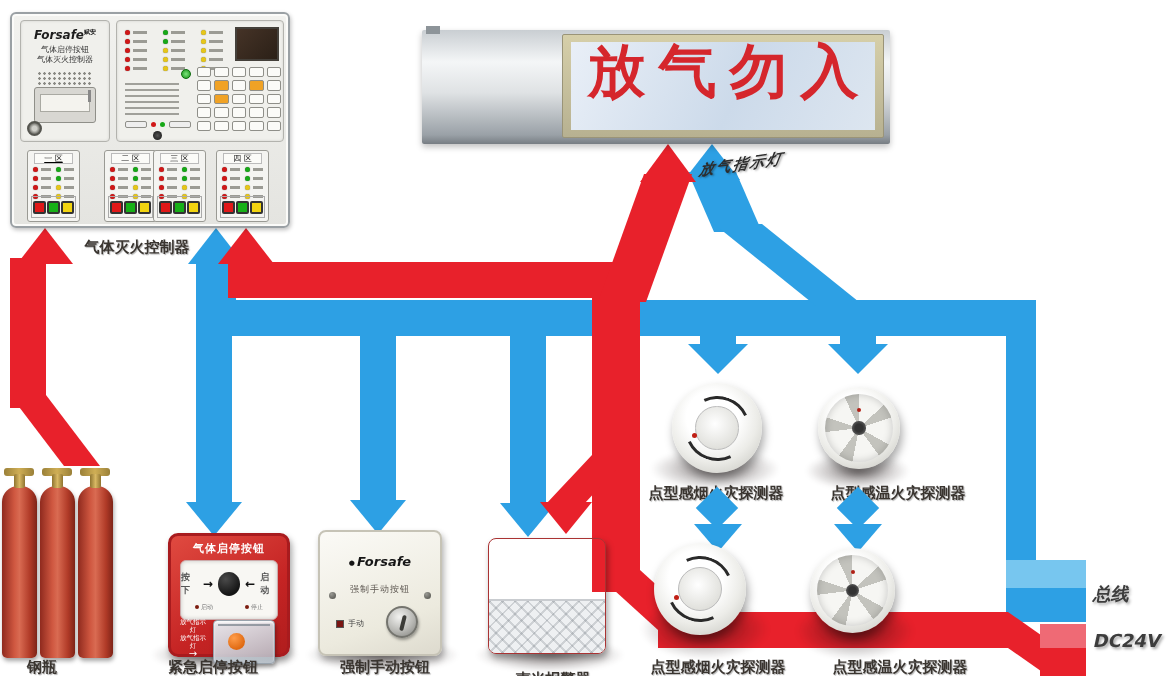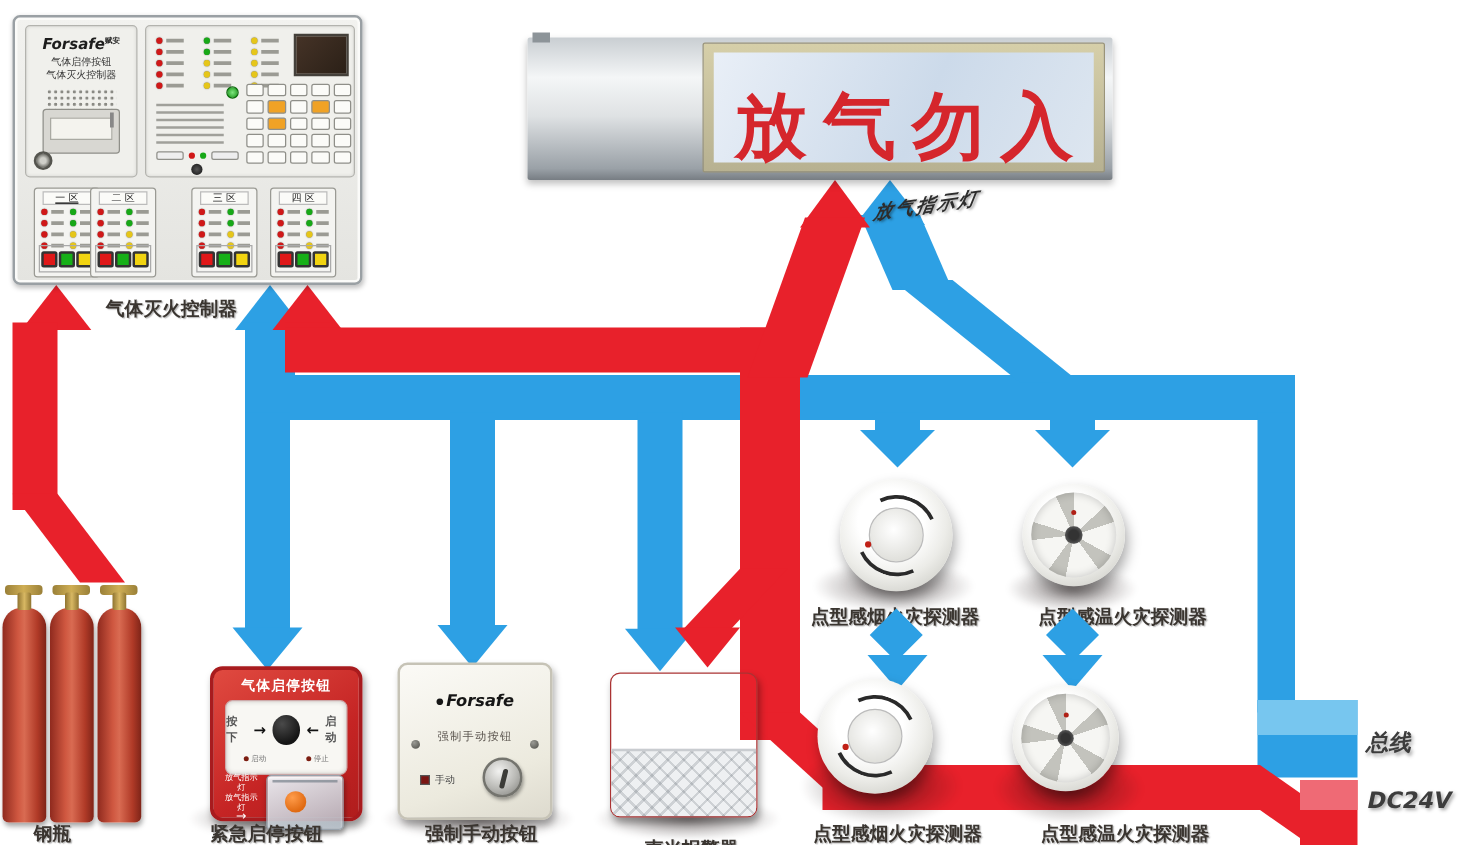--- a/index.html
+++ b/index.html
@@ -76,21 +76,21 @@
   .zb-r{background:#e01818;} .zb-g{background:#17b017;} .zb-y{background:#f2d410;}
 
   
   .sign{position:absolute;z-index:3;left:422px;top:30px;width:468px;height:114px;
       background:linear-gradient(180deg,#c9ced2,#f4f6f7 28%,#dfe2e4 55%,#9aa1a7 92%,#777d83);
       border-radius:2px;box-shadow:0 3px 6px rgba(0,0,0,.25);}
   .sign .frame{position:absolute;left:140px;top:4px;width:322px;height:104px;
       background:linear-gradient(180deg,#d6cfa9,#b7b191);border:1px solid #9a9478;border-radius:2px;}
   .sign .lit{position:absolute;left:8px;top:7px;right:8px;bottom:7px;
       background:linear-gradient(115deg,#e9eff7,#ccdaea 55%,#dde6f0);
-      display:flex;align-items:flex-end;justify-content:center;}
+      display:flex;align-items:flex-start;justify-content:center;}
   .sign .txt{font-weight:900;font-size:58px;letter-spacing:13px;color:var(--sign-red);
       text-indent:13px;line-height:1;}
   .sign .bracket{position:absolute;left:4px;top:-4px;width:14px;height:8px;background:#8d9499;}
 
   
   .cyls{position:absolute;z-index:3;left:0;top:468px;width:122px;height:196px;}
   .cyl{position:absolute;width:35px;height:172px;top:18px;border-radius:16px 16px 5px 5px;
       background:linear-gradient(90deg,#8f2a1e,#cf5740 35%,#d96b52 50%,#b03a27 80%,#7e2418);
       box-shadow:1px 3px 4px rgba(0,0,0,.35);}
   .cyl:after{content:"";position:absolute;left:12px;top:-12px;width:11px;height:14px;
@@ -401,21 +401,21 @@
               <b></b>
             </span>
           </div>
       </div>
       <div class="zbtns">
           <em class="zb-r"></em>
           <em class="zb-g"></em>
           <em class="zb-y"></em>
         </div>
     </div>
-    <div class="zone" style="left:60px;">
+    <div class="zone" style="left:92px;">
       <div class="zt">二 区</div>
       <div class="zleds">
         <div class="ledcol" style="position:static;">
             <span class="ledrow">
               <i style="background:#d01818"></i>
               <b></b>
             </span>
             <span class="ledrow">
               <i style="background:#d01818"></i>
               <b></b>

